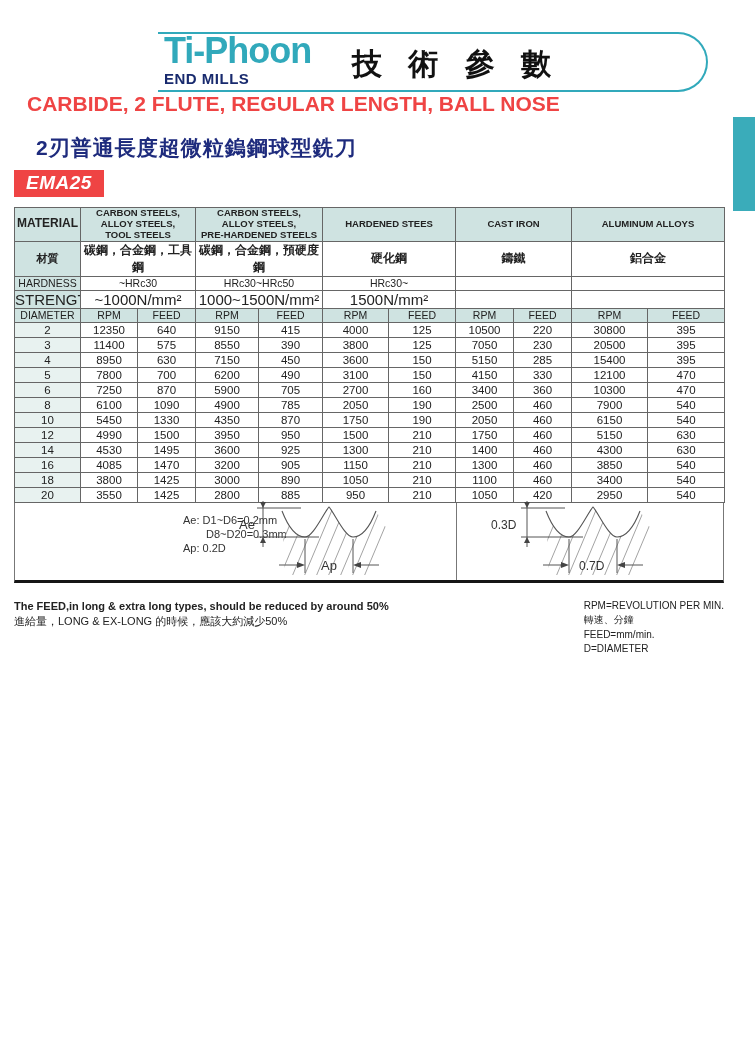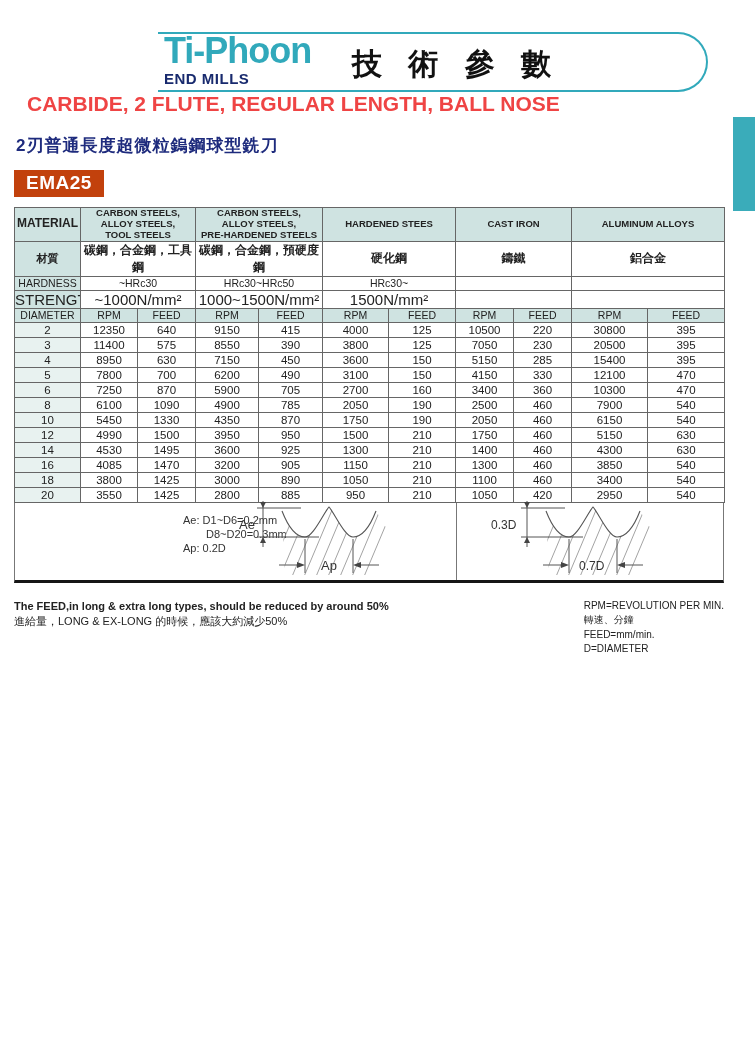--- a/index.html
+++ b/index.html
@@ -8,23 +8,23 @@
 
   
   .swoosh{position:absolute;left:158px;top:32px;width:548px;height:56px;
           border:2px solid #31a9bb;border-left:none;border-radius:0 30px 30px 0;}
   .brand{position:absolute;left:164px;top:33px;line-height:1;}
   .brand .name{font-size:36px;font-weight:bold;letter-spacing:-1px;color:#31a9bb;}
   .brand .sub{font-size:15px;font-weight:bold;color:#182a6e;margin-top:2px;letter-spacing:.5px;}
   .header-cn{position:absolute;left:352px;top:44px;font-size:30px;font-weight:bold;color:#111;letter-spacing:9px;}
 
   .title-en{position:absolute;left:27px;top:92px;font-size:21px;font-weight:bold;color:#ef4444;}
-  .title-cn{position:absolute;left:16px;top:134px;font-size:17px;font-weight:bold;color:#1e2b7d;letter-spacing:1px;}
-  .badge{position:absolute;left:14px;top:170px;background:#c2410c;color:#fff;font-size:19px;
-         font-weight:bold;padding:2px 12px 3px 12px;letter-spacing:.5px;}
+  .title-cn{position:absolute;left:36px;top:134px;font-size:21px;font-weight:bold;color:#1e2b7d;letter-spacing:1px;}
+  .badge{position:absolute;left:14px;top:170px;background:#ef4444;color:#fff;font-size:19px;
+         font-weight:bold;padding:2px 12px 3px 12px;letter-spacing:.5px;font-style:italic;}
   .side-tab{position:absolute;left:733px;top:117px;width:22px;height:94px;background:#3aacba;}
 
   
   .content{position:absolute;left:14px;top:207px;width:710px;}
   table.spec{border-collapse:collapse;table-layout:fixed;width:710px;}
   table.spec th,table.spec td{border:1px solid #666;text-align:center;padding:0;overflow:hidden;}
   table.spec{border:1px solid #444;}
   .ghead th{background:#cfe3e1;font-size:9.5px;line-height:1.15;font-weight:bold;
             white-space:pre-line;height:28px;border-bottom:2px solid #222;}
   .ghead th.mat{font-size:12px;font-weight:bold;}

